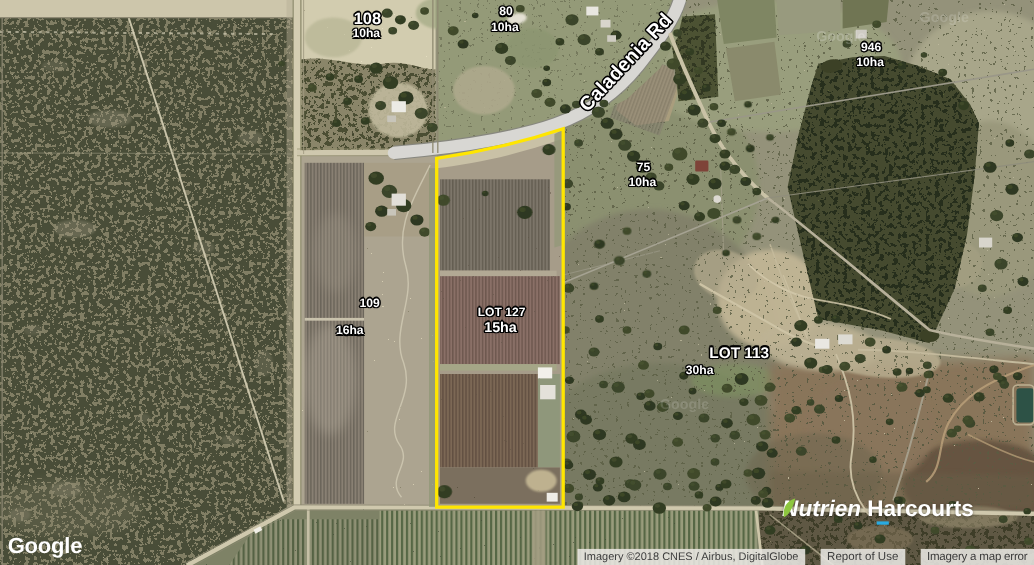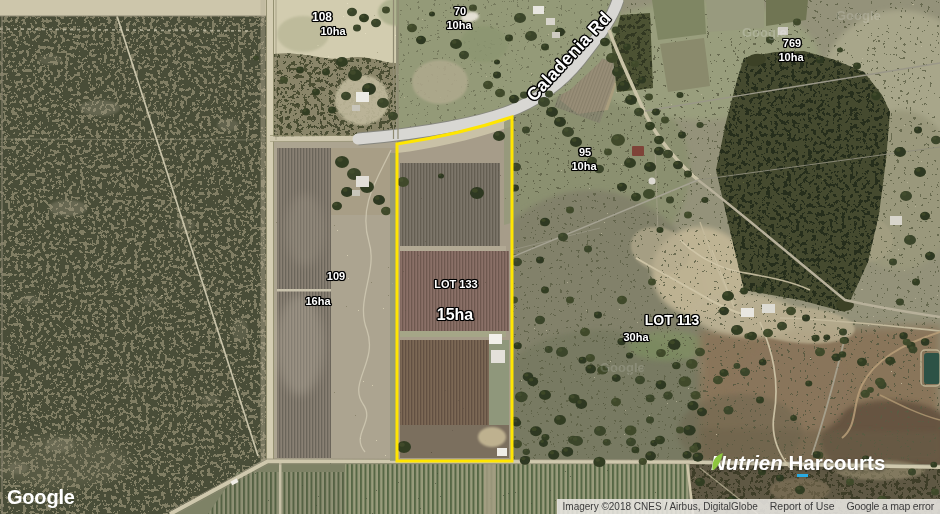--- a/index.html
+++ b/index.html
@@ -1,20 +1,20 @@
 <!DOCTYPE html>
 <html><head><meta charset="utf-8"><style>
 html,body{margin:0;padding:0;background:#000;}
 #map{position:relative;width:940px;height:514px;overflow:hidden;font-family:"Liberation Sans",sans-serif;}
 #map svg{position:absolute;left:0;top:0;}
 .lb{position:absolute;transform:translate(-50%,-50%);color:#fff;font-weight:bold;white-space:nowrap;
   text-shadow:-1px -1px 0 #000,1px -1px 0 #000,-1px 1px 0 #000,1px 1px 0 #000,0 -1.3px 0 #000,0 1.3px 0 #000,-1.3px 0 0 #000,1.3px 0 0 #000,0 0 2px rgba(0,0,0,.8);}
 #google{position:absolute;left:7px;top:486px;color:#fff;font-size:20px;font-weight:bold;letter-spacing:-0.2px;}
 #bar{position:absolute;right:0;top:499px;height:15px;display:flex;font-size:10.5px;color:#3c3c3c;}
-#bar div{background:rgba(233,231,227,0.88);padding:0 6px;margin-left:0;line-height:15px;white-space:nowrap;}
+#bar div{background:rgba(233,231,227,0.88);padding:0 6px;margin-left:14px;line-height:15px;white-space:nowrap;}
 #nh{position:absolute;left:711px;top:451px;font-size:20.5px;font-weight:bold;color:#fff;white-space:nowrap;
   text-shadow:0 1px 3px rgba(0,0,0,0.45);}
 #nh .nut{font-style:italic;}
 #nh .leaf{position:absolute;left:0px;top:2px;}
 #nh .ul{position:absolute;left:86px;top:23px;width:11px;height:3px;background:#29abe2;}
 </style></head>
 <body>
 <div id="map">
 <svg width="940" height="514" viewBox="0 0 940 514">
 <defs>
@@ -778,36 +778,36 @@
           <ellipse cx="441.0" cy="176.0" rx="3.0" ry="2.5" fill="#2e3820"></ellipse>
           <ellipse cx="440.1" cy="174.9" rx="1.2" ry="1.0" fill="#4e5a33" opacity="0.45"></ellipse>
         </g>
 <path d="M390,153 L397,153 L397,461 L390,461 Z" fill="#8d9674" opacity="0.7"></path>
 <path d="M397,461 L397,144 C430,139 470,131 512,117 L512,461 Z" fill="none" stroke="#ffe600" stroke-width="3"></path>
 <text x="742" y="37" font-family="Liberation Sans" font-size="13" fill="#ffffff" opacity="0.2" font-weight="bold">Google</text>
 <text x="836" y="20" font-family="Liberation Sans" font-size="13" fill="#ffffff" opacity="0.16" font-weight="bold">Google</text>
 <text x="600" y="372" font-family="Liberation Sans" font-size="13" fill="#ffffff" opacity="0.14" font-weight="bold">Google</text>
 </g>
     </svg>
-<div class="lb" style="left:322px;top:17px;font-size:12px">108</div>
+<div class="lb" style="left:334px;top:17px;font-size:15px">108</div>
     <div class="lb" style="left:333px;top:31px;font-size:11px">10ha</div>
-    <div class="lb" style="left:460px;top:11px;font-size:11px">70</div>
+    <div class="lb" style="left:460px;top:11px;font-size:11px">80</div>
     <div class="lb" style="left:459px;top:25px;font-size:11px">10ha</div>
-    <div class="lb" style="left:792px;top:43px;font-size:11px">769</div>
+    <div class="lb" style="left:792px;top:43px;font-size:11px">946</div>
     <div class="lb" style="left:791px;top:57px;font-size:11px">10ha</div>
-    <div class="lb" style="left:585px;top:152px;font-size:11px">95</div>
+    <div class="lb" style="left:585px;top:152px;font-size:11px">75</div>
     <div class="lb" style="left:584px;top:166px;font-size:11px">10ha</div>
     <div class="lb" style="left:336px;top:276px;font-size:11px">109</div>
     <div class="lb" style="left:318px;top:301px;font-size:11px">16ha</div>
-    <div class="lb" style="left:456px;top:284px;font-size:11px">LOT 133</div>
-    <div class="lb" style="left:455px;top:315px;font-size:16px">15ha</div>
+    <div class="lb" style="left:456px;top:284px;font-size:11px">LOT 127</div>
+    <div class="lb" style="left:455px;top:297px;font-size:13px">15ha</div>
     <div class="lb" style="left:672px;top:320px;font-size:14px">LOT 113</div>
     <div class="lb" style="left:636px;top:337px;font-size:11px">30ha</div>
     <div class="lb rd" style="left:569px;top:57px;font-size:18px;transform:translate(-50%,-50%) rotate(-47deg)">Caladenia Rd</div>
 <div id="google">Google</div>
 <div id="nh"><svg class="leaf" width="13" height="18" viewBox="0 0 13 18">
         <path d="M12,0 C4.5,2.5 0.5,7.5 1.5,17.5 C6.5,15 10,8.5 12,0 Z" fill="#8dc63f"></path>
       </svg><span class="nut">Nutrien</span> Harcourts<span class="ul"></span></div>
 <div id="bar">
       <div style="font-size:10px">Imagery ©2018 CNES / Airbus, DigitalGlobe</div>
       <div>Report of Use</div>
-      <div style="letter-spacing:-0.2px">Google a map error</div>
+      <div style="letter-spacing:-0.2px">Imagery a map error</div>
     </div>
 </div>
 </body></html>

